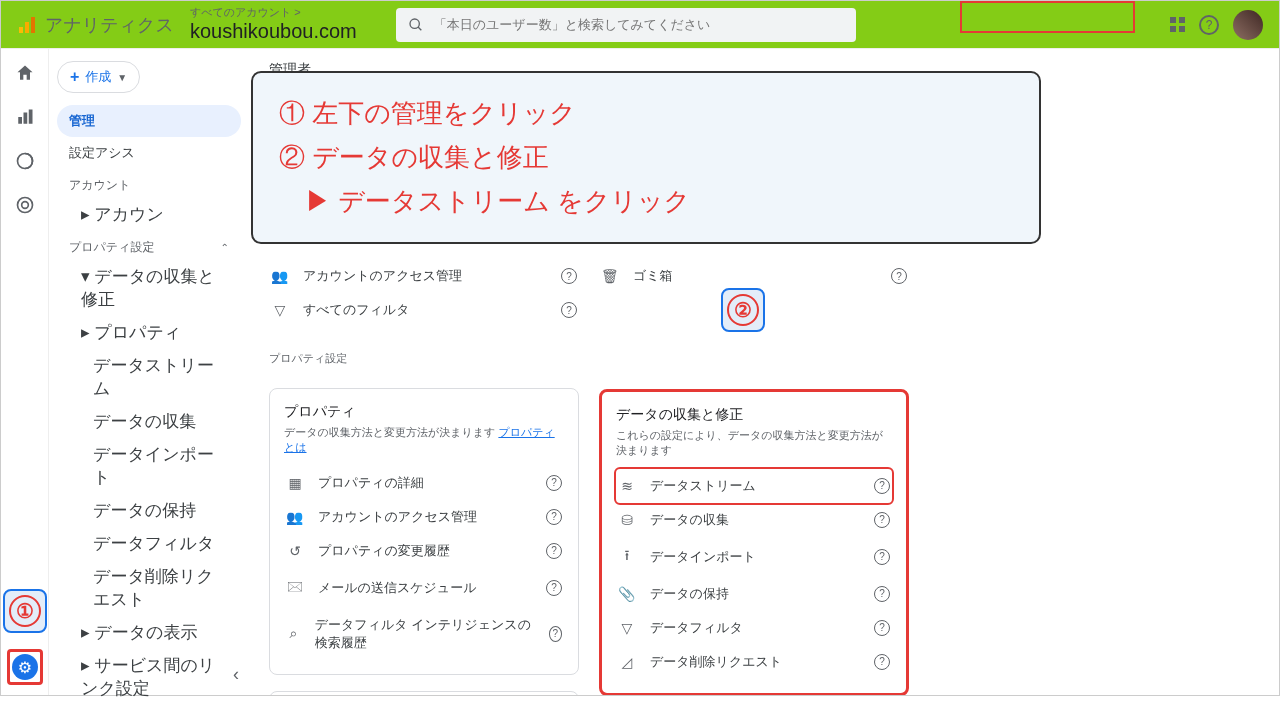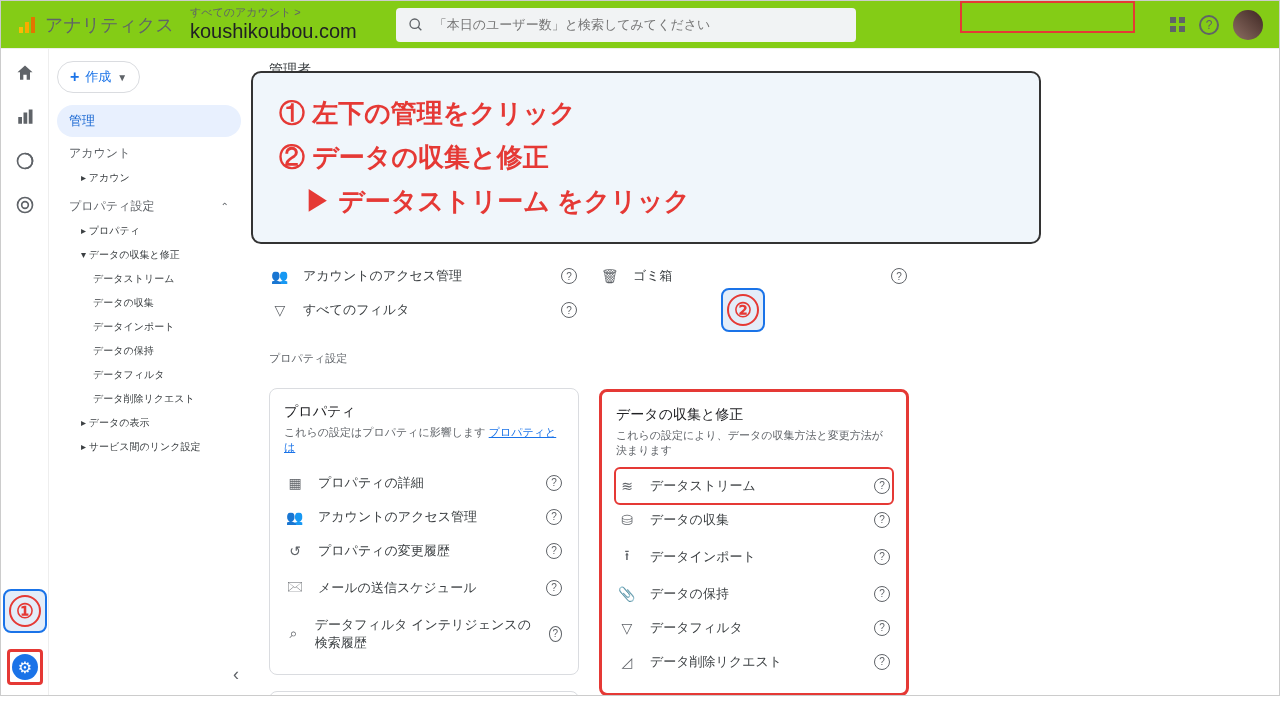--- a/index.html
+++ b/index.html
@@ -22,44 +22,44 @@
 .body{display:flex;height:calc(100% - 48px)}
 .rail{width:48px;background:#fff;display:flex;flex-direction:column;align-items:center;padding-top:12px;gap:20px;border-right:1px solid #eee;position:relative}
 .rail-ic{width:24px;height:24px;display:flex;align-items:center;justify-content:center;color:#5f6368;font-size:18px}
 .rail-bottom{position:absolute;bottom:10px;left:0;width:48px;display:flex;justify-content:center}
 .gear-wrap{border:3px solid #e53935;border-radius:4px;padding:2px}
 .gear{width:26px;height:26px;background:#1a73e8;border-radius:50%;display:flex;align-items:center;justify-content:center;color:#fff;font-size:16px}
 .sidebar{width:200px;background:#fff;padding:12px 8px;position:relative;font-size:13px;color:#3c4043}
 .create-btn{display:inline-flex;align-items:center;gap:6px;color:#1a73e8;padding:6px 12px;border:1px solid #dadce0;border-radius:18px;font-size:13px;margin-bottom:12px}
 .plus{font-size:16px;font-weight:bold}
 .sb-item{padding:7px 12px;border-radius:16px;cursor:pointer;color:#3c4043}
-.sb-item.active{background:#e8f0fe;color:#1967d2;font-weight:400}
+.sb-item.active{background:#e8f0fe;color:#1967d2;font-weight:700}
 .sb-section{padding:8px 12px 4px;color:#5f6368;font-size:12px}
-.sb-sub{padding:5px 12px 5px 24px;font-size:10px;color:#3c4043}
+.sb-sub{padding:5px 12px 5px 24px;font-size:17px;color:#3c4043}
 .sb-sub.l2{padding-left:36px}
 .sb-exp{display:flex;align-items:center;justify-content:space-between}
 .caret{font-size:10px;color:#5f6368}
 .collapse{position:absolute;bottom:10px;right:10px;color:#5f6368;font-size:18px}
 .main{flex:1;background:#fff;padding:12px 20px;overflow:hidden;position:relative}
 .main-title{font-size:14px;color:#3c4043;margin-bottom:0;font-weight:500}
 .cards{display:flex;gap:20px;flex-wrap:wrap}
 .col{width:310px;display:flex;flex-direction:column;gap:16px}
 .card{border:1px solid #dadce0;border-radius:8px;padding:14px}
 .card h3{font-size:14px;color:#202124;margin-bottom:4px;font-weight:500}
 .card .desc{font-size:11px;color:#5f6368;margin-bottom:10px;line-height:1.4}
 .link{color:#1a73e8;text-decoration:underline}
 .row{display:flex;align-items:center;padding:8px 2px;gap:14px;font-size:13px;color:#3c4043}
 .row .ic{width:18px;text-align:center;color:#5f6368;font-size:14px}
 .row .q{margin-left:auto;width:16px;height:16px;border:1.5px solid #5f6368;border-radius:50%;display:flex;align-items:center;justify-content:center;font-size:10px;color:#5f6368}
 .sec-label{font-size:11px;color:#5f6368;margin:8px 0 6px}
 .red-card{border:3px solid #e53935;border-radius:8px}
 .red-row{border:2px solid #e53935;border-radius:6px;margin:-2px}
 
 .overlay{position:absolute;top:70px;left:250px;width:790px;background:#f0f6fb;border:2px solid #333;border-radius:10px;padding:18px 26px;z-index:50}
-.overlay p{color:#e53935;font-size:26px;font-weight:bold;line-height:1.7}
+.overlay p{color:#e53935;font-size:26px;font-weight:normal;line-height:1.7}
 
 .num-circle{position:absolute;width:44px;height:44px;border:2px solid #1a73e8;border-radius:8px;background:#e3edf9;display:flex;align-items:center;justify-content:center;z-index:40}
 .num-circle span{width:32px;height:32px;border:2.5px solid #e53935;border-radius:50%;display:flex;align-items:center;justify-content:center;color:#e53935;font-size:20px;font-weight:bold}
 .nc1{bottom:62px;left:2px}
 .nc2{top:287px;left:720px}
 svg{display:block}
 </style>
 </head>
 <body>
 
@@ -134,30 +134,31 @@
       </div>
     </div>
 
     <div class="sidebar">
       <div class="create-btn">
         <span class="plus">+</span>
         <span>作成</span>
         <span class="caret">▼</span>
       </div>
       <div class="sb-item active">管理</div>
+      <div class="sb-item">設定アシス</div>
       <div class="sb-section">アカウント</div>
       <div class="sb-sub sb-exp">
           <span>▸ <span>アカウン</span></span>
         </div>
       <div class="sb-section sb-exp">
           <span>プロパティ設定</span>
           <span class="caret">⌃</span>
         </div>
+      <div class="sb-sub">▾ <span>データの収集と修正</span></div>
       <div class="sb-sub">▸ <span>プロパティ</span></div>
-      <div class="sb-sub">▾ <span>データの収集と修正</span></div>
       <div class="sb-sub l2">データストリーム</div>
       <div class="sb-sub l2">データの収集</div>
       <div class="sb-sub l2">データインポート</div>
       <div class="sb-sub l2">データの保持</div>
       <div class="sb-sub l2">データフィルタ</div>
       <div class="sb-sub l2">データ削除リクエスト</div>
       <div class="sb-sub">▸ <span>データの表示</span></div>
       <div class="sb-sub">▸ <span>サービス間のリンク設定</span></div>
       <div class="collapse">‹</div>
     </div>
@@ -176,21 +177,21 @@
               </div>
             <div class="row">
                 <span class="ic">▽</span>
                 <span>すべてのフィルタ</span>
                 <span class="q">?</span>
               </div>
           </div>
           <div class="sec-label">プロパティ設定</div>
           <div class="card">
             <h3>プロパティ</h3>
-            <div class="desc"><span>これらの設定はプロパティに影響します </span><a class="link">プロパティとは</a></div>
+            <div class="desc"><span>データの収集方法と変更方法が決まります </span><a class="link">プロパティとは</a></div>
             <div class="row">
                 <span class="ic">▦</span>
                 <span>プロパティの詳細</span>
                 <span class="q">?</span>
               </div>
             <div class="row">
                 <span class="ic">👥</span>
                 <span>アカウントのアクセス管理</span>
                 <span class="q">?</span>
               </div>

